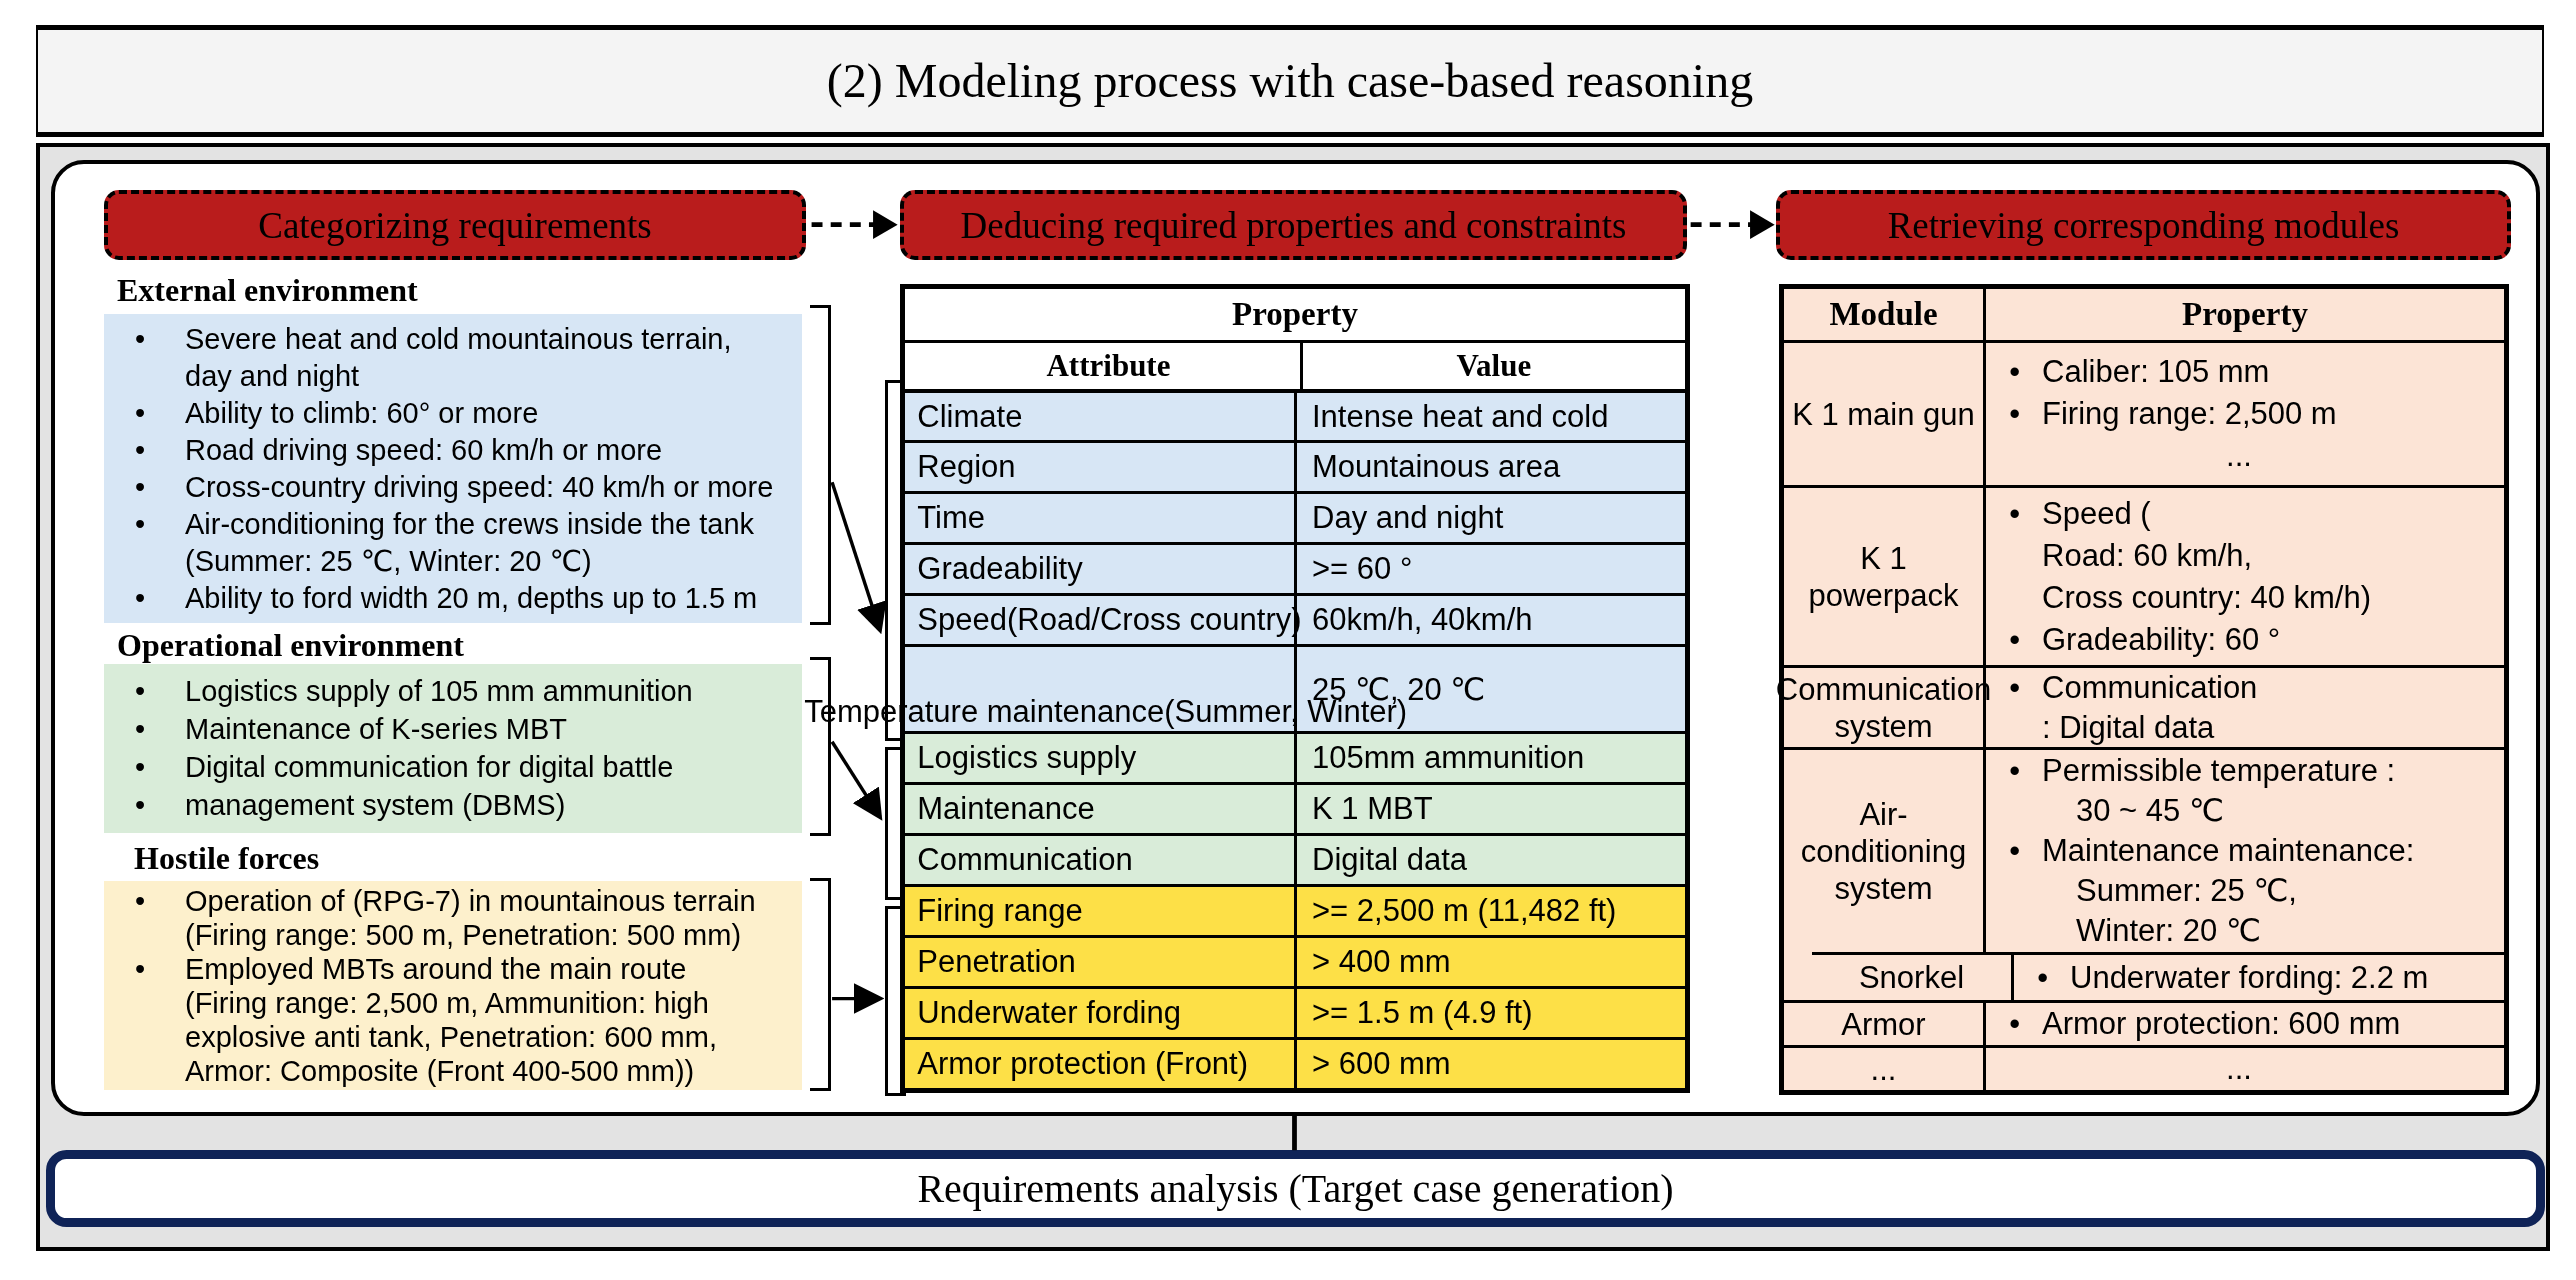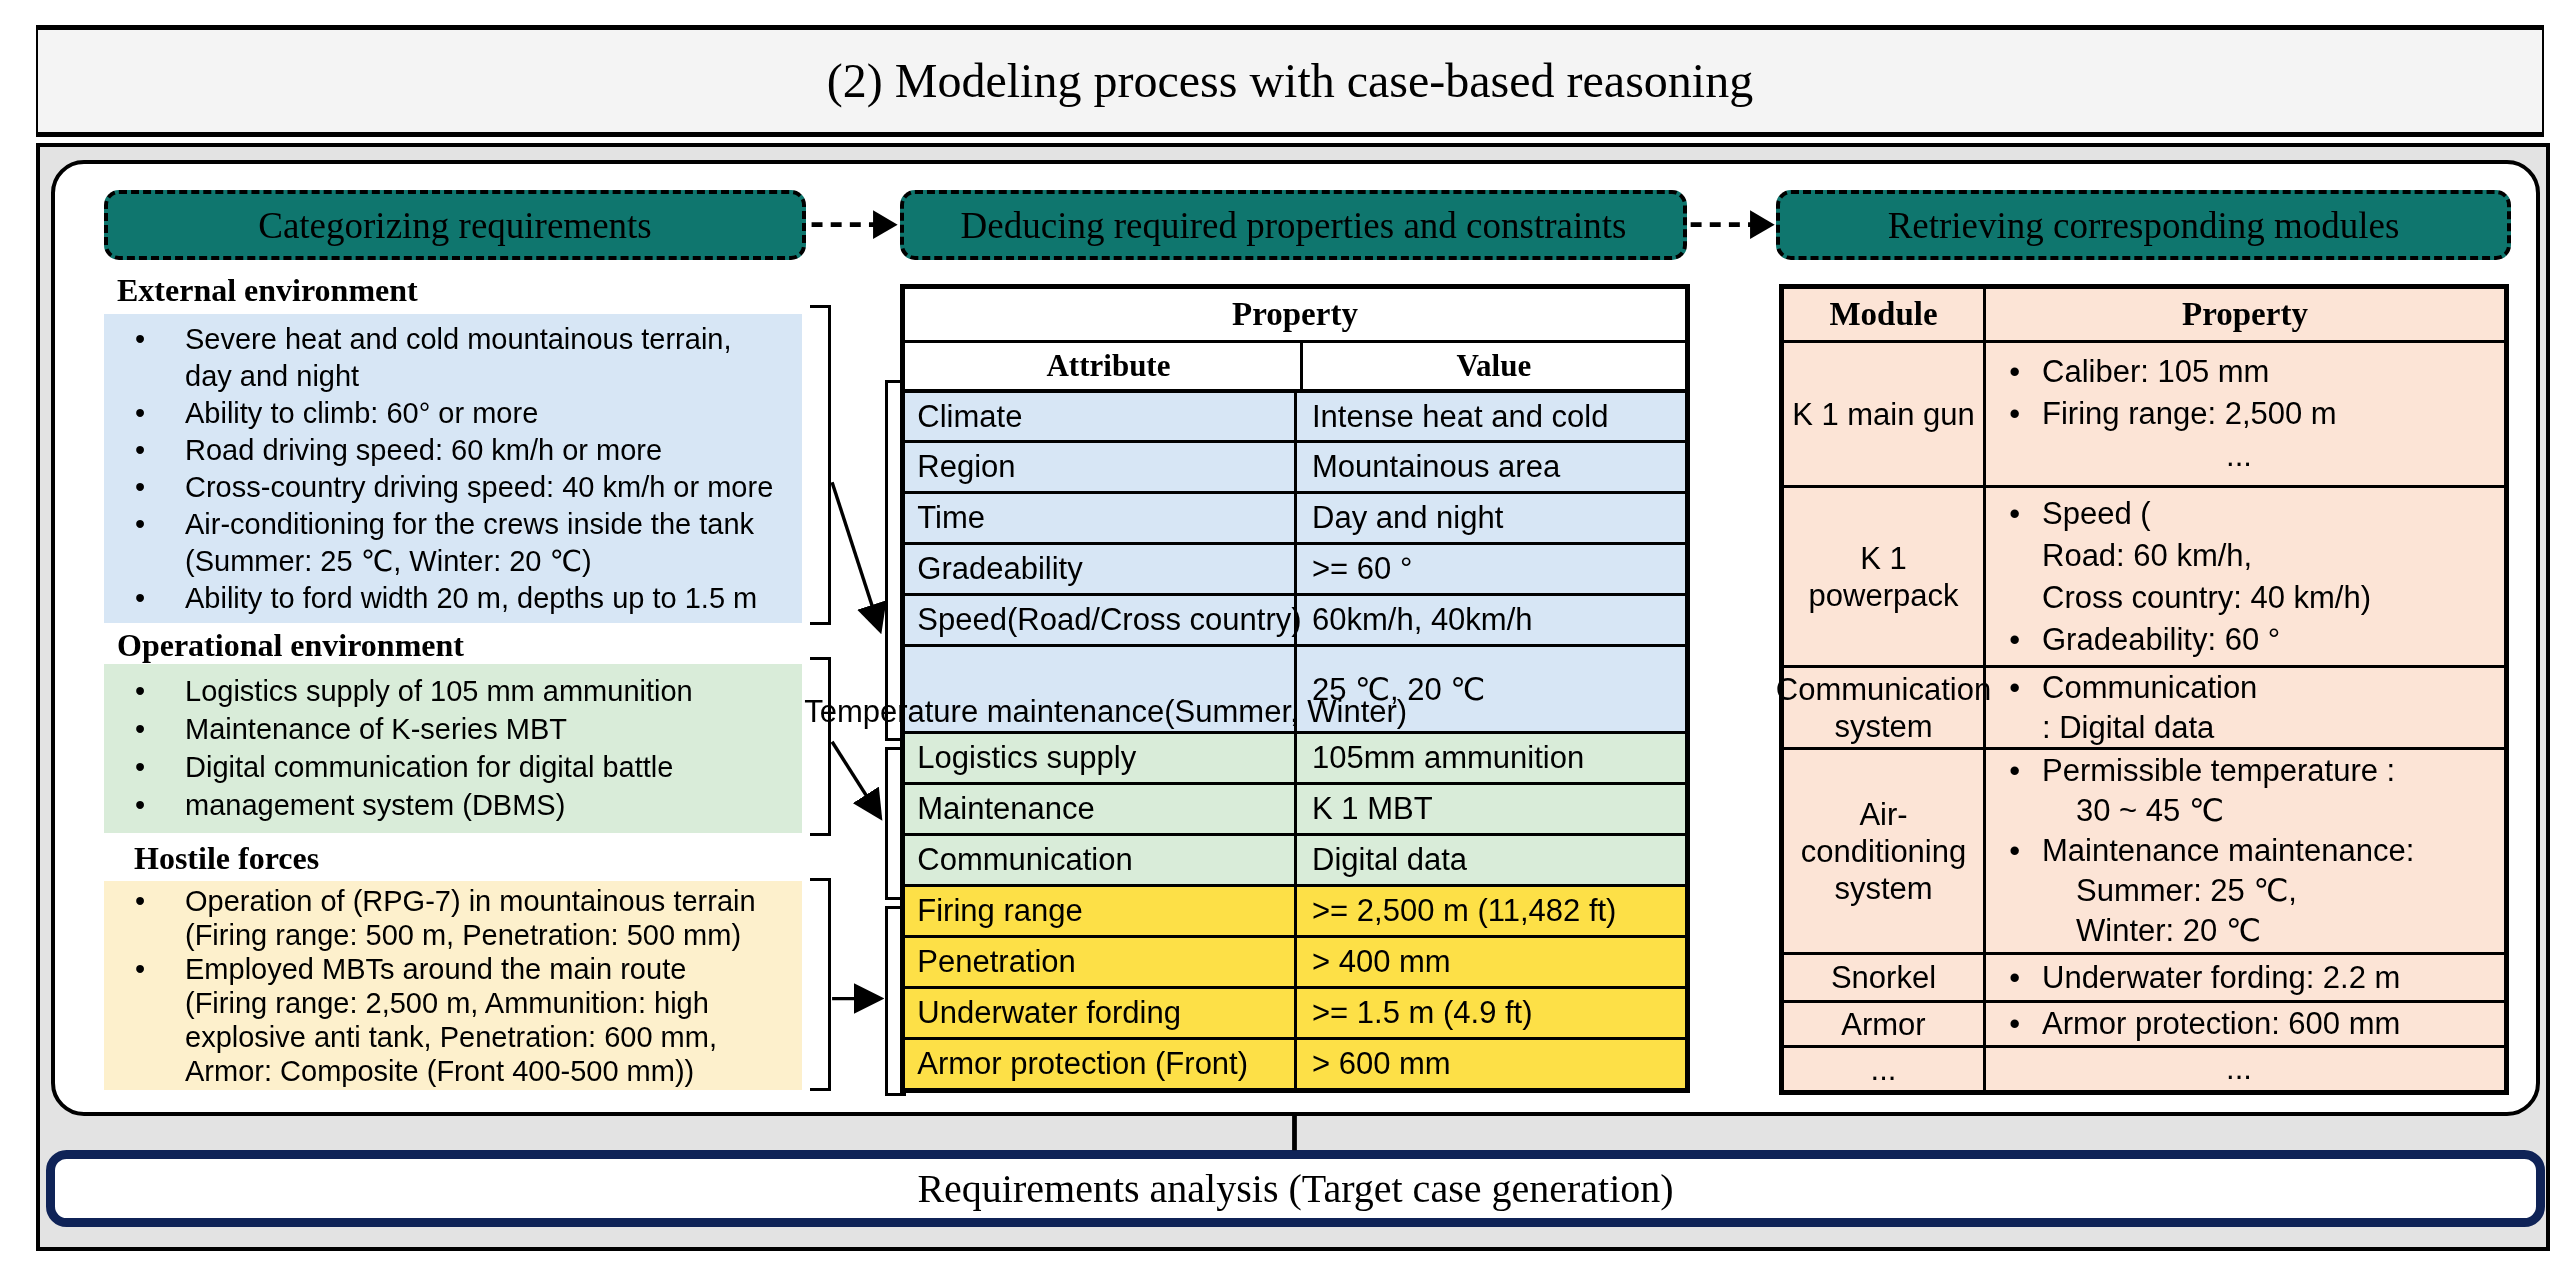--- a/index.html
+++ b/index.html
@@ -11,21 +11,21 @@
     display:flex; align-items:center; justify-content:center;
     font-family:"Liberation Serif","DejaVu Serif",serif; font-size:48px; }
 
   #outer-box { position:absolute; left:36px; top:143px; width:2514px; height:1108px;
     background:#e3e3e3; border:4.1px solid #000; }
 
   #inner-box { position:absolute; left:51px; top:160px; width:2489px; height:956px;
     background:#fff; border:4.1px solid #000; border-radius:33px; }
 
   .step { position:absolute; top:190px; height:70px; border:4.8px dashed #000; border-radius:15px;
-    background:#0f766e; display:flex; align-items:center; justify-content:center;
+    background:#b91c1c; display:flex; align-items:center; justify-content:center;
     font-family:"Liberation Serif","DejaVu Serif",serif; font-size:37px; white-space:nowrap; }
   #step1 { left:104px;  width:702px; }
   #step2 { left:900px; width:787px; }
   #step3 { left:1776px; width:735px; }
 
   .cat-heading { position:absolute; font-family:"Liberation Serif","DejaVu Serif",serif;
     font-weight:bold; font-size:32px; white-space:nowrap; }
   #cat-h0 { left:117px; top:272px; }
   #cat-h1 { left:117px; top:627px; }
   #cat-h2 { left:134px; top:840px; }
@@ -57,21 +57,21 @@
   .pt-attr { width:389px; padding-left:12.3px; display:flex; align-items:center; font-size:31px; white-space:nowrap; }
   .pt-attr.col { flex-direction:row; align-items:flex-end; justify-content:center; line-height:38px; }
   .pt-val { flex:1; border-left:3.4px solid #000; padding-left:15px; display:flex; align-items:center; font-size:31px; white-space:nowrap; }
   .bg-blue { background:#d7e6f5; } .bg-green { background:#d9ecd9; } .bg-yellow { background:#fde047; }
 
   
   #mod-table { position:absolute; left:1779px; top:284px; width:730px; border:5.5px solid #000; background:#fce4d6; }
   .mt-row { display:flex; border-top:3.4px solid #000; }
   .mt-row:first-child { border-top:none; }
   .mh74{height:51px;} .mh212{height:145px;} .mh264{height:180px;} .mh120{height:82px;}
-  .mh300{height:205px;} .mh70{height:48px;} .mh66{height:45px;}
+  .mh300{height:205px;} .mh70{height:48px;margin-left:28px;} .mh66{height:45px;}
   .mt-mod { width:202px; border-right:3.4px solid #000; display:flex; flex-direction:column;
     align-items:center; justify-content:center; text-align:center; font-size:31px; line-height:37px; }
   .mt-mod.head, .mt-prop-head { font-family:"Liberation Serif","DejaVu Serif",serif; font-weight:bold; font-size:33px; }
   .mt-prop-head { flex:1; display:flex; align-items:center; justify-content:center; }
   .mt-prop { flex:1; display:flex; flex-direction:column; justify-content:center;
     font-size:31px; line-height:42px; padding:4.1px 0 4.1px 15px; white-space:nowrap; }
   .mt-prop.tight { line-height:40px; }
   .ml { position:relative; padding-left:41px; }
   .ml.b::before { content:"•"; position:absolute; left:8.2px; }
   .ml.ind { padding-left:75px; }

